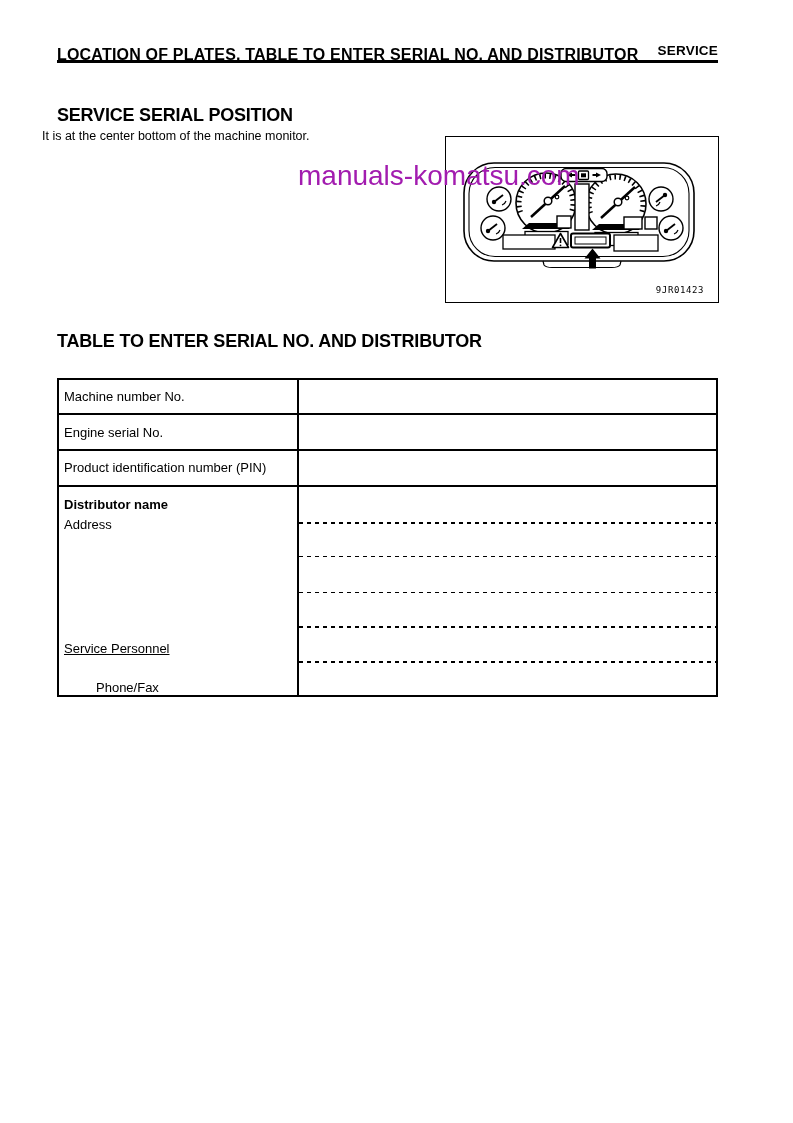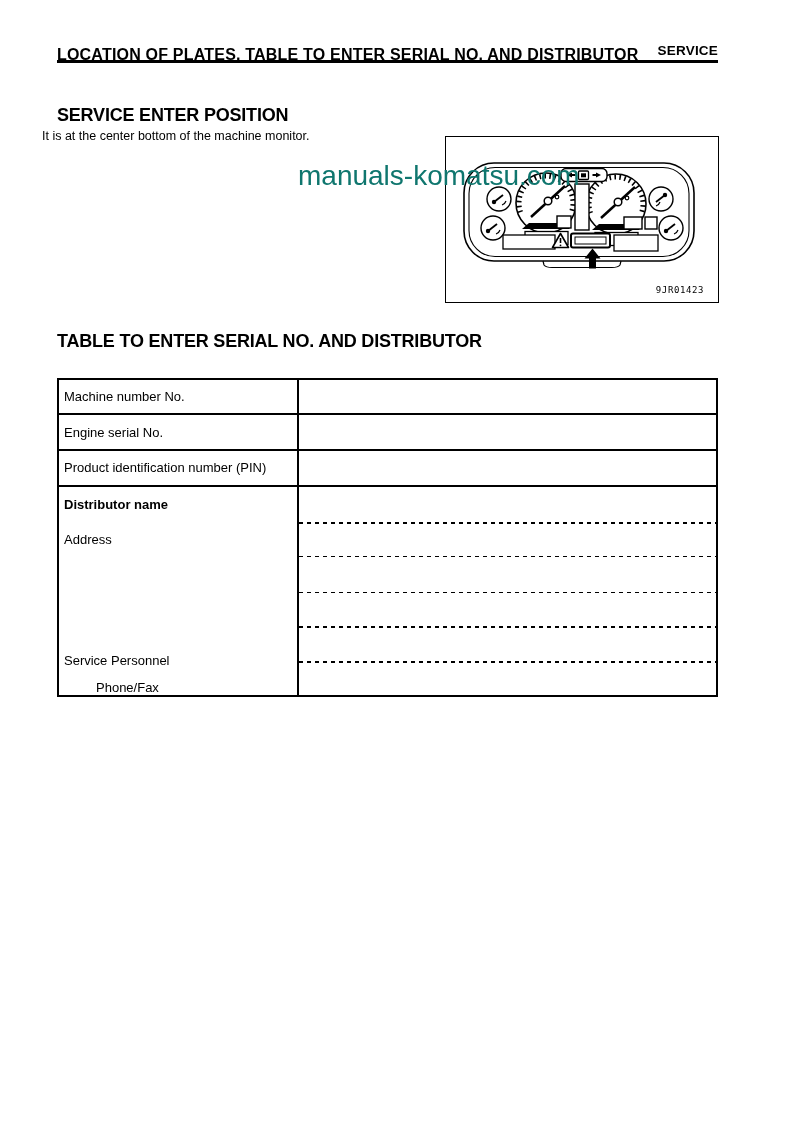--- a/index.html
+++ b/index.html
@@ -15,21 +15,21 @@
   .hdr-right{right:75px;top:43px;font-size:13.5px;font-weight:bold;letter-spacing:.2px;}
   .hdr-rule{left:57px;top:60px;width:661px;height:3px;background:#000;}
 
   
   .h1{left:57px;font-size:18px;font-weight:bold;letter-spacing:-.2px;white-space:nowrap;}
   .h1.sm{top:105px;}
   .h1.tbl{top:331px;}
   .body-line{left:42px;top:129px;font-size:12.5px;}
 
   
-  .watermark{left:298px;top:160px;font-size:28px;color:#0f766e;z-index:5;white-space:nowrap;}
+  .watermark{left:298px;top:160px;font-size:28px;color:#a21caf;z-index:5;white-space:nowrap;}
 
   
   .fig-frame{left:445px;top:136px;width:274px;height:167px;border:1.5px solid #000;box-sizing:border-box;background:#fff;}
   .fig-frame svg{position:absolute;left:0;top:0;}
   .fig-code{position:absolute;right:14px;bottom:7px;font-size:9px;letter-spacing:.6px;font-family:"DejaVu Sans Mono","Liberation Mono",monospace;}
 
   
   .stable{left:57px;top:378px;width:661px;height:319px;border:2.5px solid #000;box-sizing:border-box;background:#fff;}
   .stable .vdiv{position:absolute;left:238px;top:0;width:2px;height:100%;background:#000;}
   .stable .hline{position:absolute;left:0;width:100%;height:2px;background:#000;}
@@ -40,21 +40,21 @@
 
   .footer-num{left:57px;top:1124px;font-size:13px;letter-spacing:2px;text-decoration:underline;}
 </style>
 </head>
 <body>
 
 <div class="abs hdr-left">LOCATION OF PLATES, TABLE TO ENTER SERIAL NO. AND DISTRIBUTOR</div>
 <div class="abs hdr-right">SERVICE</div>
 <div class="abs hdr-rule"></div>
 
-<div class="abs h1 sm">SERVICE ENTER POSITION</div>
+<div class="abs h1 sm">SERVICE SERIAL POSITION</div>
 <div class="abs body-line">It is at the center bottom of the machine monitor.</div>
 
 <div class="abs watermark">manuals-komatsu.com</div>
 
 <div class="abs fig-frame">
   <svg width="271" height="164" viewBox="0 0 271 164">
 
     <rect x="18" y="26" width="230" height="98" rx="30" fill="#fff" stroke="#000" stroke-width="1.6"></rect>
     <rect x="23" y="30.5" width="220" height="89" rx="26" fill="none" stroke="#000" stroke-width="1.1"></rect>
 
@@ -144,22 +144,22 @@
   <div class="vdiv"></div>
   <div class="hline" style="top:33px;"></div>
   <div class="hline" style="top:69px;"></div>
   <div class="hline" style="top:105px;"></div>
 
   <div class="lbl" style="top:9px;">Machine number No.</div>
   <div class="lbl" style="top:45px;">Engine serial No.</div>
   <div class="lbl" style="top:80px;">Product identification number (PIN)</div>
 
   <div class="lbl" style="top:117px;font-weight:bold;">Distributor name</div>
-  <div class="lbl" style="top:152px;text-align:center;">Address</div>
-  <div class="lbl" style="top:273px;">Service Personnel</div>
+  <div class="lbl" style="top:137px;text-align:center;">Address</div>
+  <div class="lbl" style="top:261px;text-decoration:underline;">Service Personnel</div>
   <div class="lbl" style="top:300px;margin-left:32px;">Phone/Fax</div>
 
   <div class="dash bold" style="top:142px;"></div>
   <div class="dash thin" style="top:176px;"></div>
   <div class="dash thin" style="top:212px;"></div>
   <div class="dash bold" style="top:246px;"></div>
   <div class="dash bold" style="top:281px;"></div>
 </div>
 
 <div class="abs footer-num">1-6</div>

